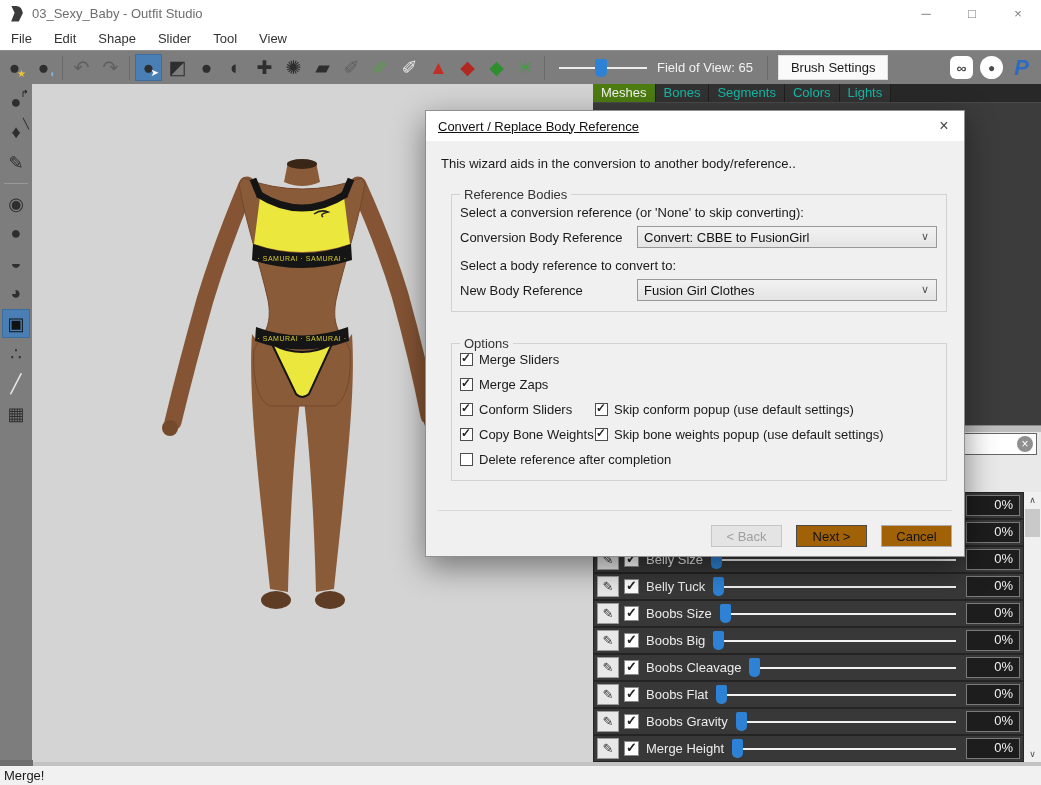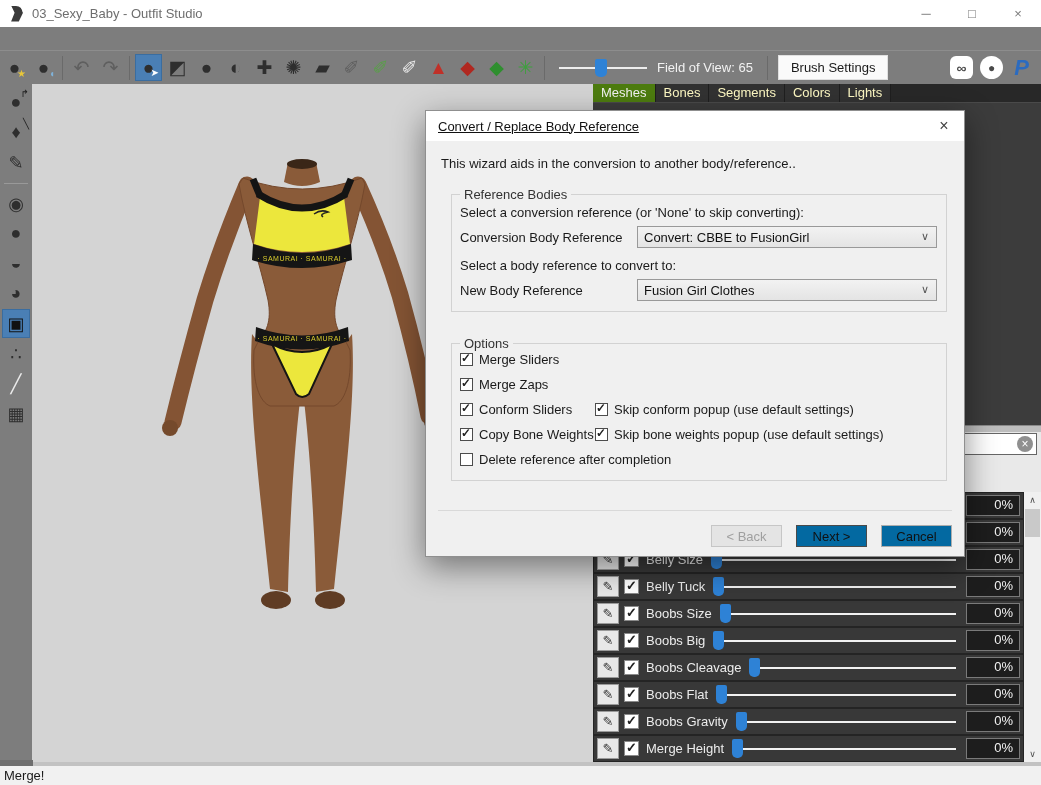--- a/index.html
+++ b/index.html
@@ -43,21 +43,21 @@
   .sicon .accent { position:absolute; right:1px; top:0; font-size:10px; }
   .sicon.active { background:#4a7fb5; border:1px solid #3a6da0; color:#111; }
   .ssep { width:24px; height:1px; background:#999; margin:5px 0; }
 
   
   .viewport { position:absolute; left:32px; top:84px; width:561px; height:678px; background:#d4d4d4; }
 
   
   .rightpanel { position:absolute; left:593px; top:84px; width:448px; height:678px; background:#3c3c3c; }
   .tabstrip { height:18px; background:#282828; display:flex; }
-  .tab { padding:1px 8px 2px; font-size:13px; color:#fef9c3; background:#323232; border-right:1px solid #1f1f1f; }
+  .tab { padding:1px 8px 2px; font-size:13px; color:#14b8a6; background:#323232; border-right:1px solid #1f1f1f; }
   .tab.active { background:#4d7c0f; color:#f2f2f2; }
   .meshlist { height:323px; background:#3c3c3c; border-top:1px solid #4a4a4a; }
   .panelstrip { height:7px; background:#bdbdbd; border-top:1px solid #8a8a8a; }
   .searchrow { position:relative; height:24px; background:#e9e9e9; }
   .searchinput { position:absolute; left:3px; top:1px; width:441px; height:22px; border:1px solid #666; background:#fff; padding:0 24px 0 6px; font-family:"Liberation Sans",sans-serif; font-size:13px; }
   .clearbtn { position:absolute; right:8px; top:4px; width:16px; height:16px; border-radius:50%; background:#8f8f8f; color:#fff; display:flex; align-items:center; justify-content:center; font-size:12px; }
   .clearbtn::before { content:"×"; }
   .panelgap { height:36px; background:#e9e9e9; }
   .sliderlist { position:relative; height:270px; background:#2f2f2f; padding-right:17px; }
   .srow { height:27px; background:#383838; border:1px solid #242424; display:flex; align-items:center; padding:0 3px; }
@@ -97,39 +97,47 @@
   .combo { position:relative; width:300px; height:22px; background:linear-gradient(#f2f2f2,#e4e4e4); border:1px solid #999; display:flex; align-items:center; padding-left:6px; color:#111; }
   .combo::after { content:"∨"; position:absolute; right:7px; top:3px; color:#555; font-size:11px; }
   .optrow { display:flex; align-items:center; margin:6px 0 0 8px; height:19px; }
   .opt { display:flex; align-items:center; }
   .opt.c1 { width:135px; }
   .cb { width:13px; height:13px; background:#fff; border:1px solid #4c4c4c; margin-right:6px; position:relative; flex:none; }
   .cb.on::after { content:"✓"; position:absolute; left:0px; top:-3px; color:#222; font-size:12px; font-weight:bold; }
   .optlabel { color:#1a1a1a; white-space:nowrap; }
   .dlg-sep { position:absolute; left:12px; right:12px; top:399px; height:1px; background:#d9d9d9; }
   .dlg-buttons { position:absolute; right:12px; top:414px; display:flex; gap:14px; }
-  .btn { width:71px; height:22px; background:#0369a1; border:1px solid #adadad; font-family:"Liberation Sans",sans-serif; font-size:13px; color:#111; display:flex; align-items:center; justify-content:center; }
+  .btn { width:71px; height:22px; background:#a16207; border:1px solid #adadad; font-family:"Liberation Sans",sans-serif; font-size:13px; color:#111; display:flex; align-items:center; justify-content:center; }
   .btn.disabled { color:#9f9f9f; border-color:#c6c6c6; background:#e4e4e4; }
   .btn.default { border-color:#4a4a4a; }
 </style>
 </head>
 <body>
 
 <div class="app">
 
   <div class="titlebar">
     <div class="appicon"></div>
     <span class="titletext">03_Sexy_Baby - Outfit Studio</span>
     <div class="wincontrols">
       <span class="winbtn">─</span>
       <span class="winbtn">□</span>
       <span class="winbtn">×</span>
     </div>
   </div>
 
+  <div class="menubar">
+    <span class="menuitem">File</span>
+    <span class="menuitem">Edit</span>
+    <span class="menuitem">Shape</span>
+    <span class="menuitem">Slider</span>
+    <span class="menuitem">Tool</span>
+    <span class="menuitem">View</span>
+  </div>
 
   <div class="toolbar">
     <span id="toolbar-icons" style="display:flex;align-items:center;">
         <span class="ticon">
           <span class="base">●</span>
           <span class="accent" style="color: rgb(231, 198, 58);">★</span>
         </span>
         <span class="ticon">
           <span class="base">●</span>
           <span class="accent" style="color: rgb(127, 178, 217);">◖</span>

